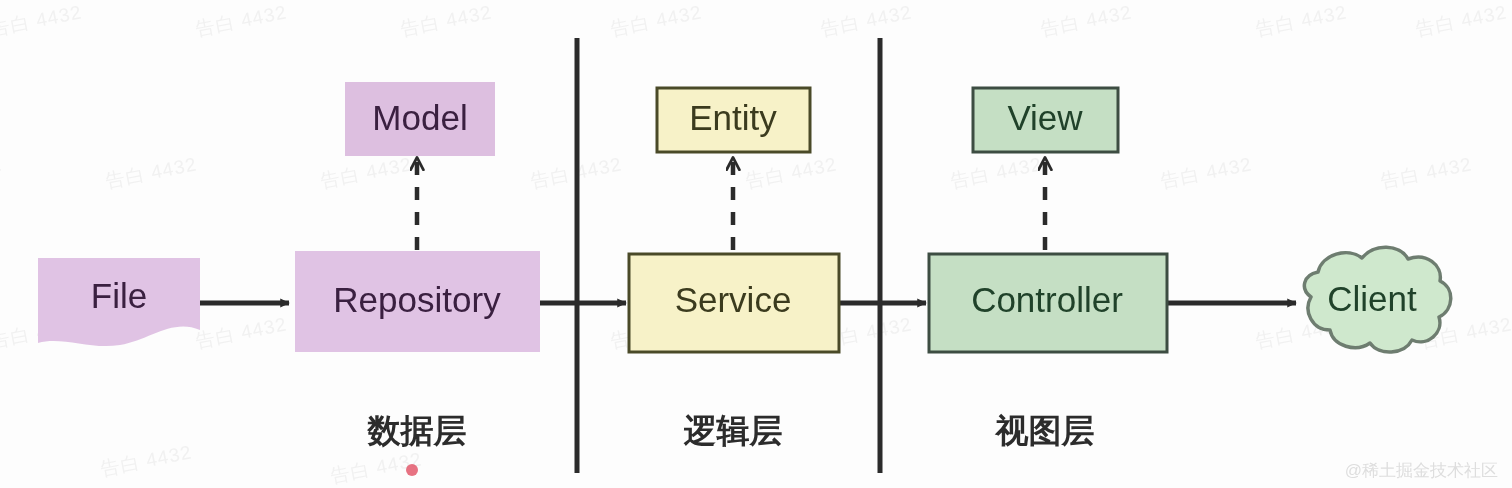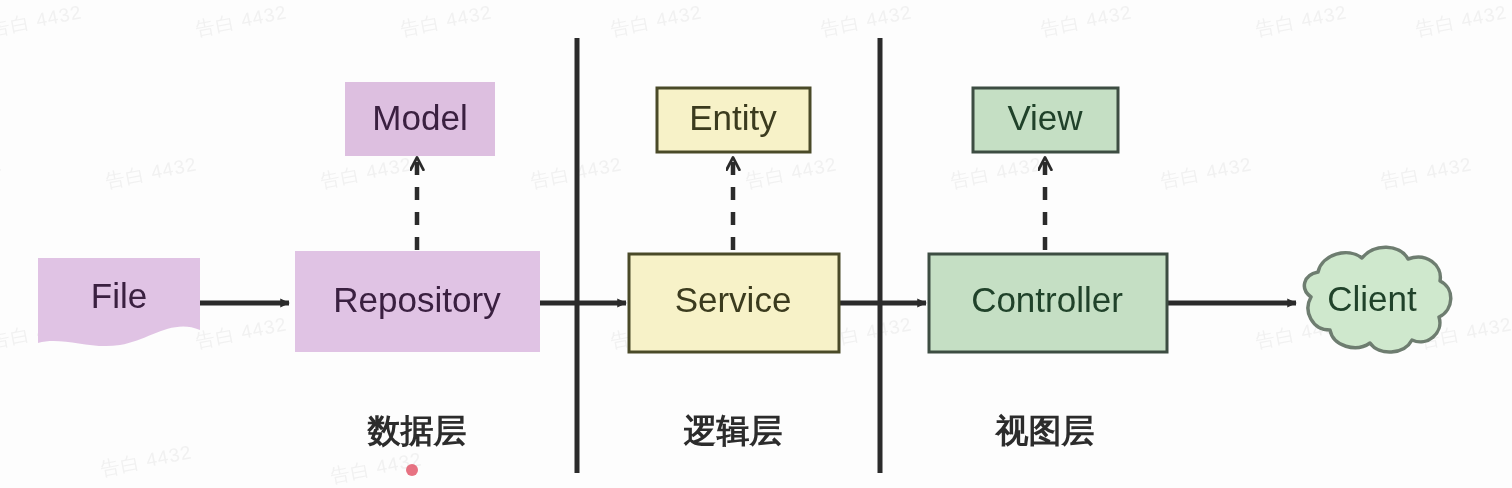--- a/index.html
+++ b/index.html
@@ -175,14 +175,15 @@
       <text class="node-label" x="1372" y="302" font-size="35" fill="#20422a">Client</text>
     </g>
 
     <text class="layer-label" x="417" y="433">数据层</text>
     <text class="layer-label" x="733" y="433">逻辑层</text>
     <text class="layer-label" x="1045" y="433">视图层</text>
 
     <circle cx="412" cy="470" r="6" fill="#e04a5f" opacity="0.78"></circle>
   </svg>
 
+  <span class="wm-brand">@稀土掘金技术社区</span>
 
 </div>
 
 </body></html>

